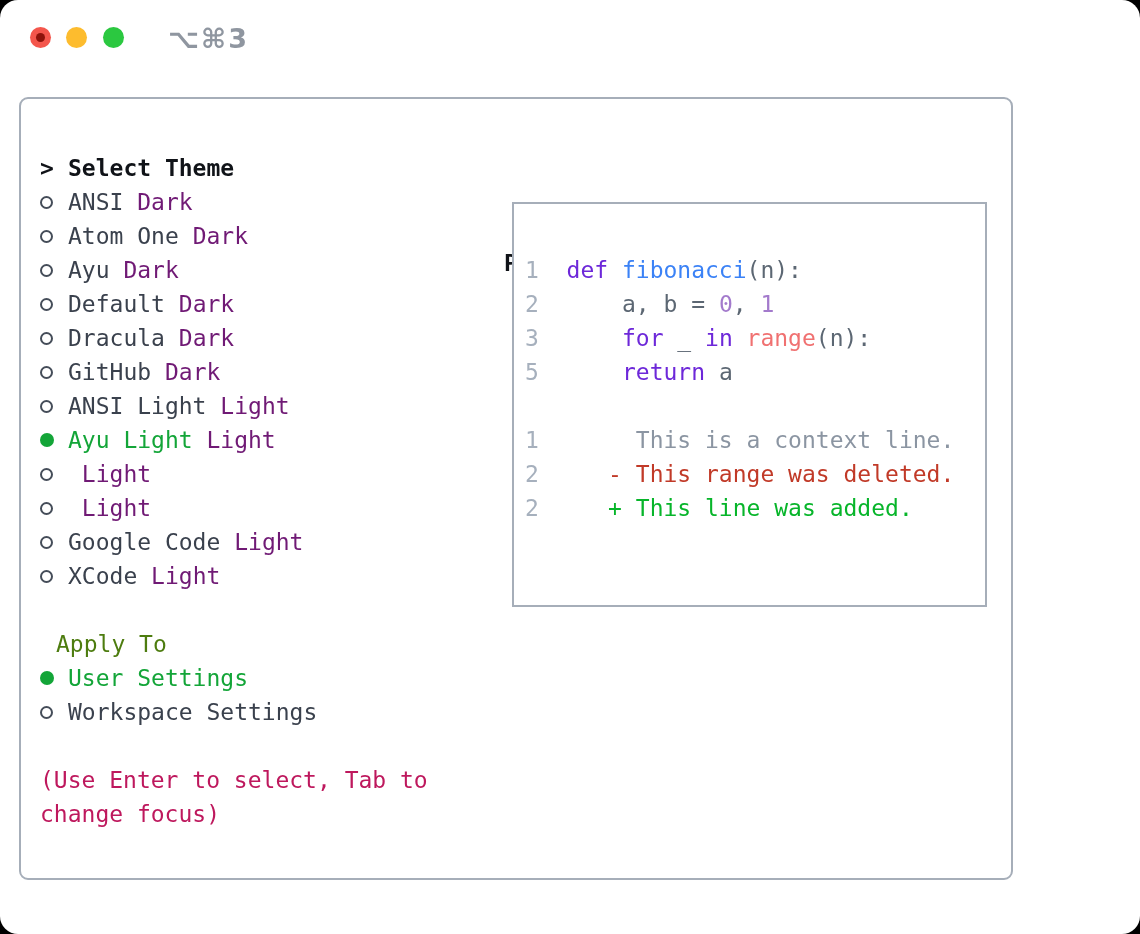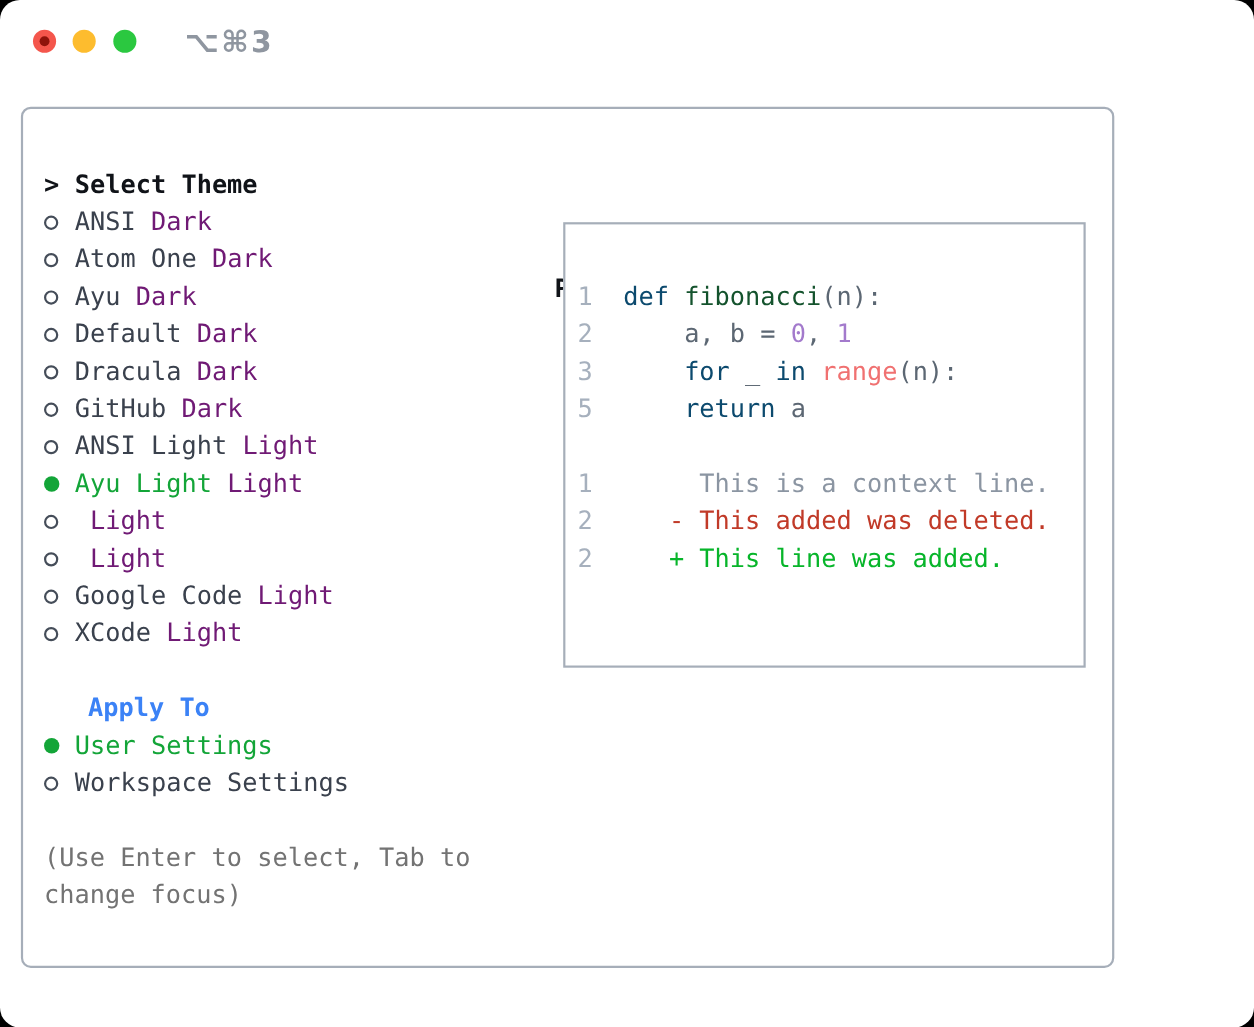--- a/index.html
+++ b/index.html
@@ -33,37 +33,37 @@
   .row { height:34px; display:flex; align-items:center; white-space:pre; }
   .radio {
     width:13px; height:13px; border:2px solid #454d59; border-radius:50%;
     margin-right:15px; flex:none;
   }
   .radio.on { width:14px; height:14px; border:none; background:#13a538; margin-right:14px; }
   .chev { display:inline-block; width:28px; color:#101318; font-weight:bold; }
   .hdr  { color:#101318; font-weight:bold;text-align:right; }
   .variant { color:#701a75; }
   .sel { color:#13a538; }
-  .apply-hdr { margin-left:40px; color:#3b82f6;font-weight:bold; }
+  .apply-hdr { margin-left:16px; color:#4d7c0f; }
   .gap { height:34px; }
-  .hint { color:#737373; }
+  .hint { color:#be185d; }
   
   .preview-title {
     position:absolute; left:483px; top:151px; font-size:23px; font-weight:bold; color:#101318;
   }
   .preview-box {
     position:absolute; left:491px; top:103px; width:475px; height:405px;
     border:2px solid #a6aeb9; background:#fff;
   }
   .code { position:absolute; left:11px; top:49px; font-size:23px; }
   .cl { height:34px; line-height:34px; white-space:pre; }
   .tok-ln  { color:#a6b0bd; }
   .tok-fg  { color:#5c6773; }
-  .tok-kw  { color:#0c4a6e; }
-  .tok-fn  { color:#14532d; }
+  .tok-kw  { color:#6d28d9; }
+  .tok-fn  { color:#3b82f6; }
   .tok-num { color:#a37acc; }
   .tok-cor { color:#f07171; }
   .tok-ctx { color:#8b95a2; }
   .tok-del { color:#c13a28; }
   .tok-add { color:#07b52a; }
 </style>
 </head>
 <body>
 
 <div class="window">
@@ -140,19 +140,19 @@
     <div class="preview-title">Preview</div>
 
     <div class="preview-box">
       <div class="code">
         <div class="cl"><span class="tok-ln">1  </span><span class="tok-kw">def </span><span class="tok-fn">fibonacci</span><span class="tok-fg">(n):</span></div>
         <div class="cl"><span class="tok-ln">2  </span><span class="tok-fg">    a, b = </span><span class="tok-num">0</span><span class="tok-fg">, </span><span class="tok-num">1</span></div>
         <div class="cl"><span class="tok-ln">3  </span><span class="tok-fg">    </span><span class="tok-kw">for</span><span class="tok-fg"> _ </span><span class="tok-kw">in </span><span class="tok-cor">range</span><span class="tok-fg">(n):</span></div>
         <div class="cl"><span class="tok-ln">5  </span><span class="tok-fg">    </span><span class="tok-kw">return </span><span class="tok-fg">a</span></div>
         <div class="cl"></div>
         <div class="cl"><span class="tok-ln">1  </span><span class="tok-ctx">     This is a context line.</span></div>
-        <div class="cl"><span class="tok-ln">2  </span><span class="tok-del">   - This added was deleted.</span></div>
+        <div class="cl"><span class="tok-ln">2  </span><span class="tok-del">   - This range was deleted.</span></div>
         <div class="cl"><span class="tok-ln">2  </span><span class="tok-add">   + This line was added.</span></div>
       </div>
     </div>
 
   </div>
 </div>
 
 </body></html>

